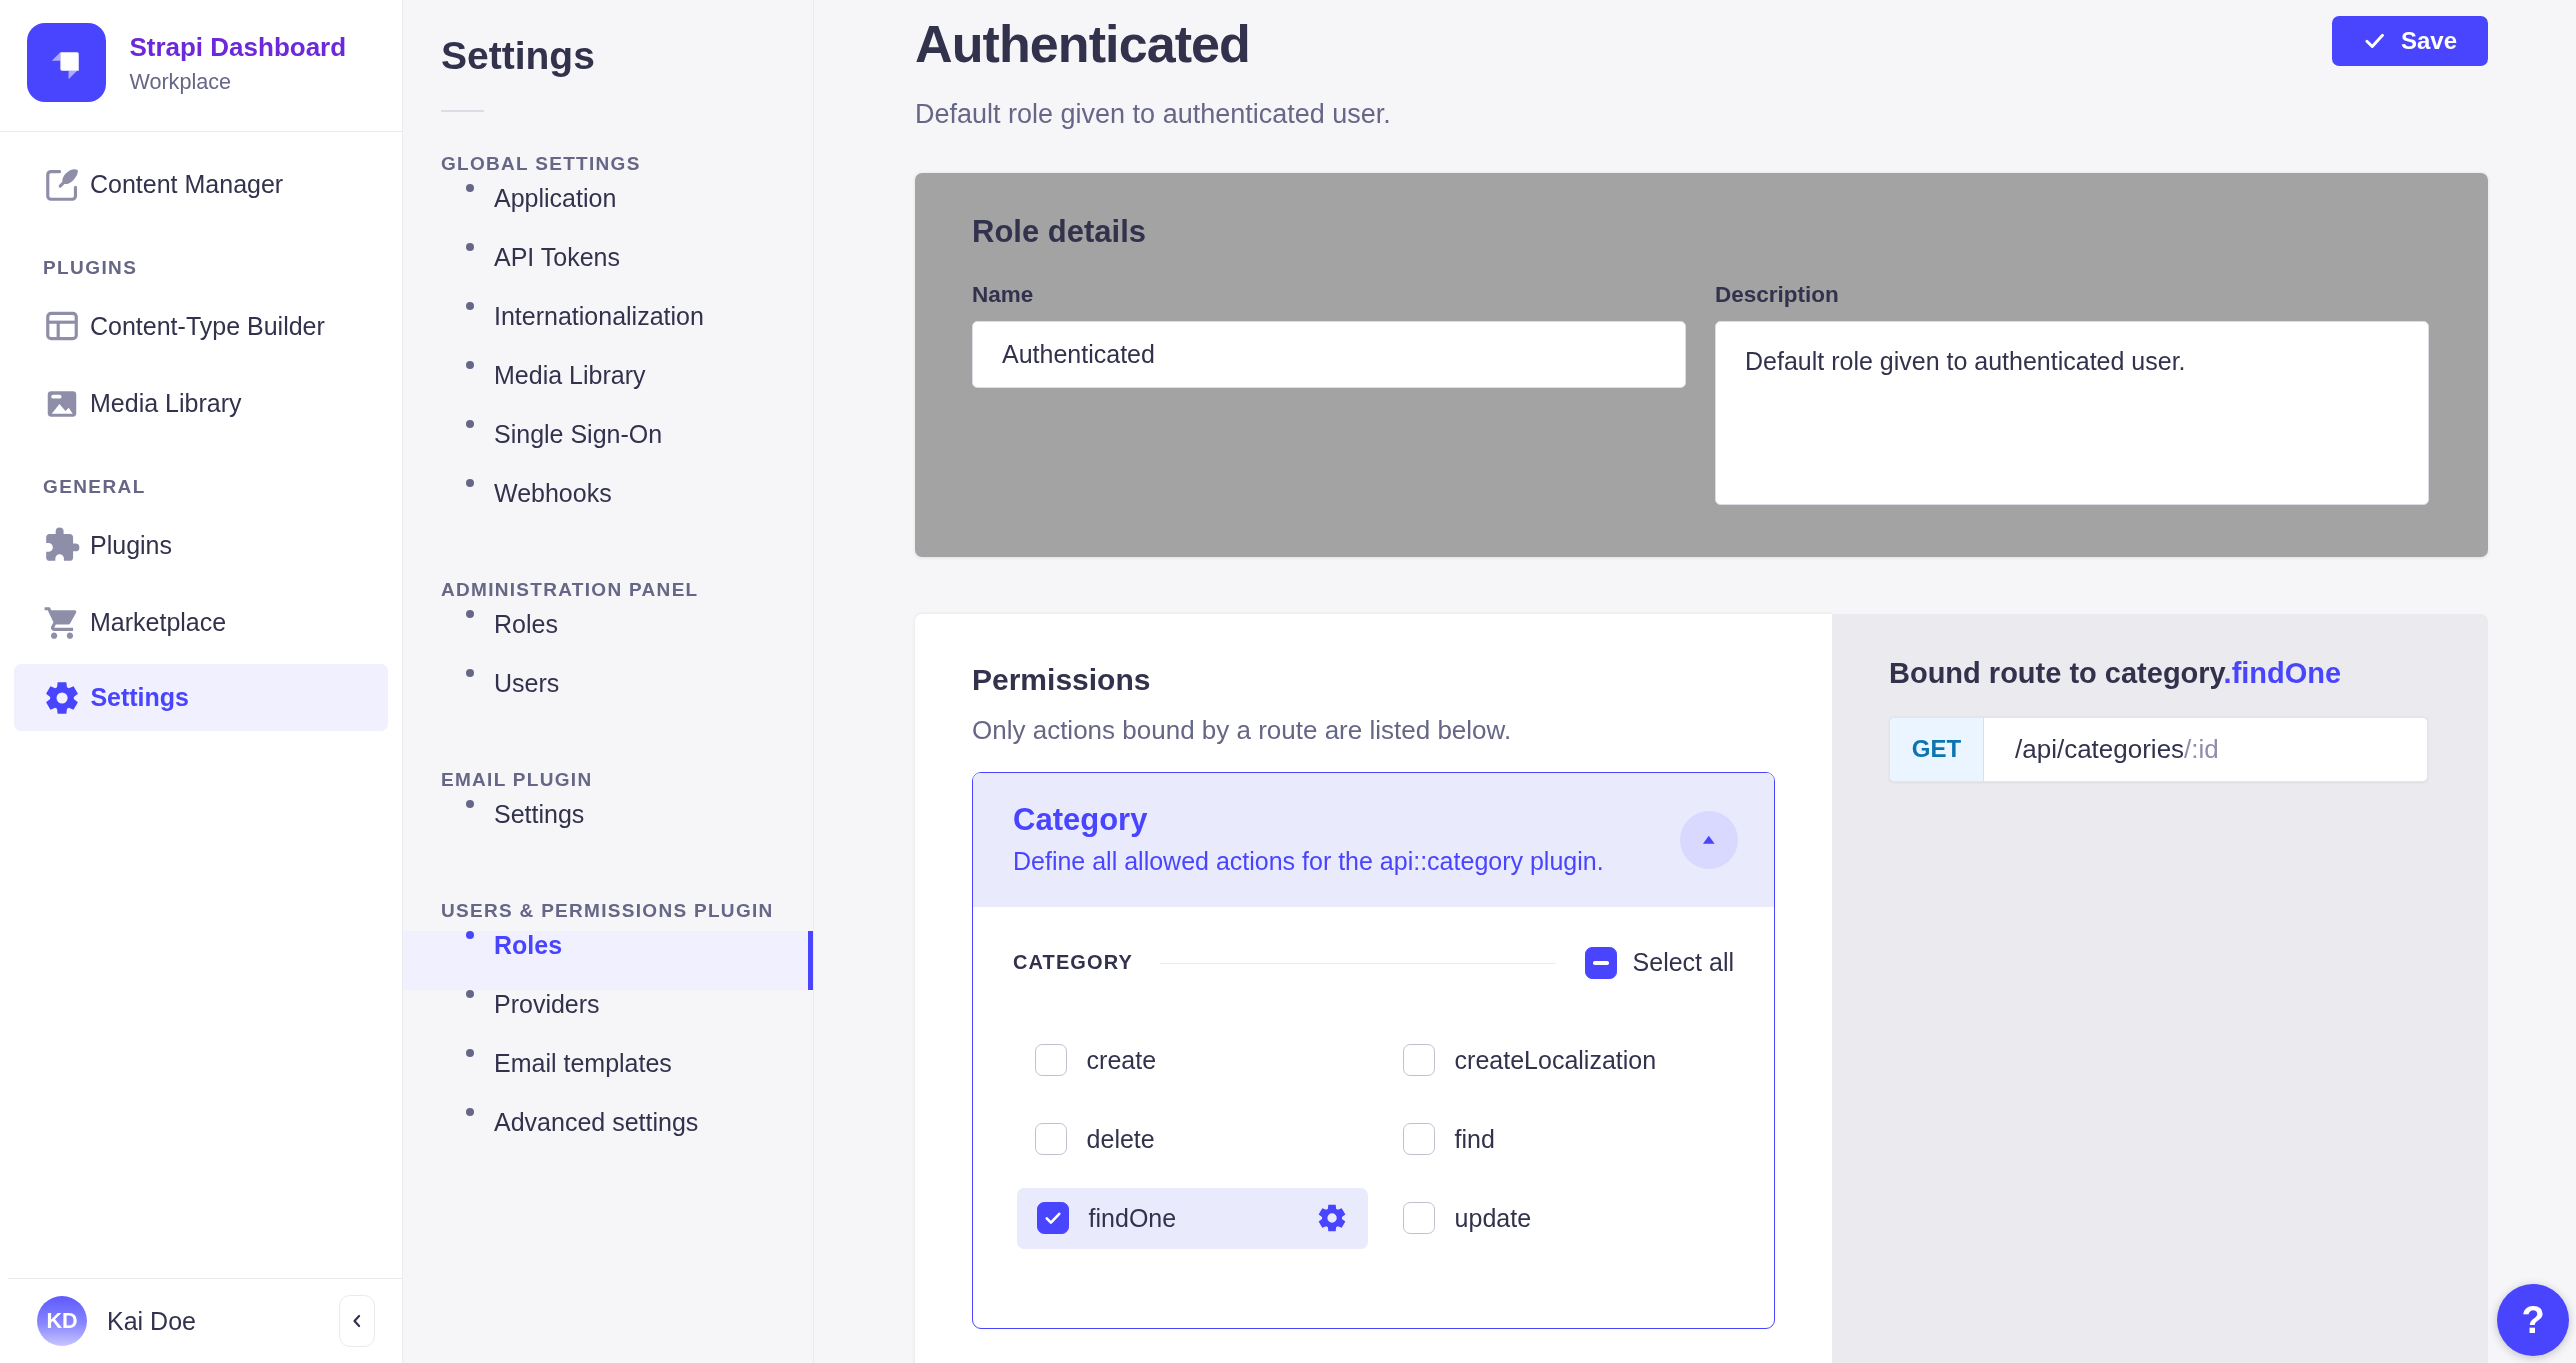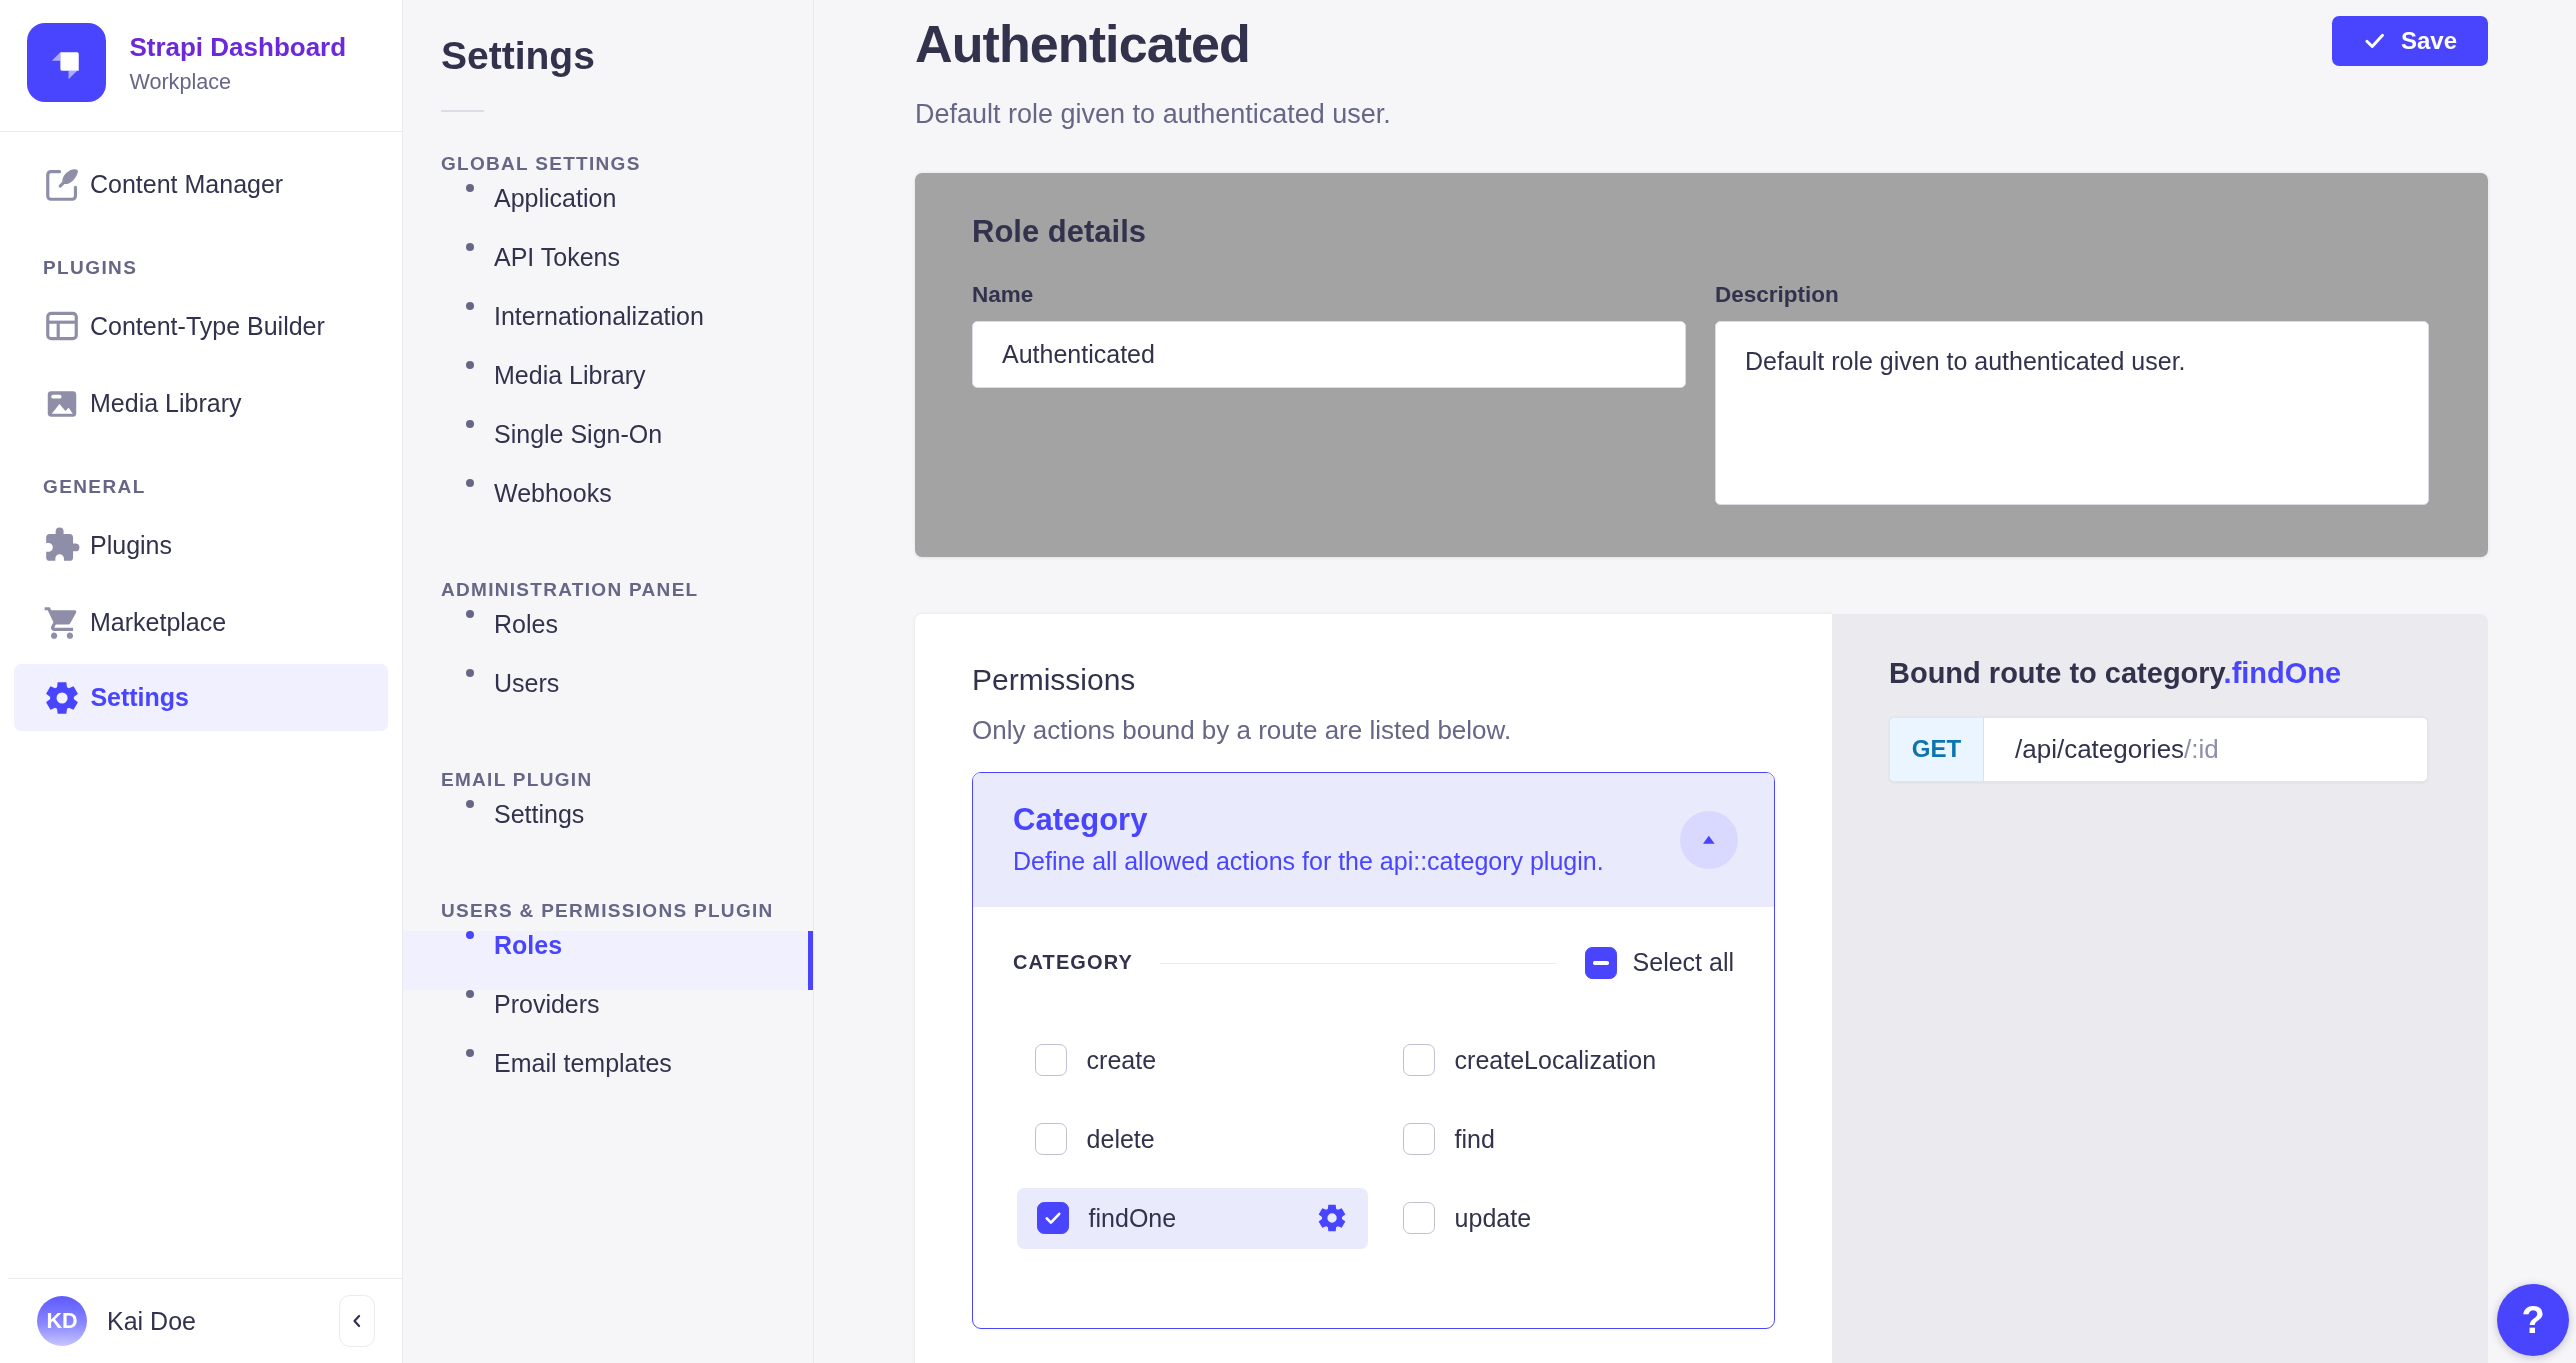--- a/index.html
+++ b/index.html
@@ -114,21 +114,21 @@
     padding:21.6px 29px; font-size:25px; color:#32324d; background:#fff; resize:none;
     font-family:"Liberation Sans", sans-serif; line-height:1.4;
   }
 
   
   .perm-wrap { margin-top:57px; display:flex; align-items:stretch; height:809px; }
   .perm-card {
     width:917px; flex:0 0 auto; background:#fff; border-radius:7.2px 0 0 0;
     box-shadow:0 0.9px 3.6px rgba(33,33,52,.1); padding:49px 58px 0 57px;
   }
-  .perm-heading { font-size:30px; font-weight:400; color:#32324d; }
+  .perm-heading { font-size:30px; font-weight:700; color:#32324d; }
   .perm-sub { font-size:26px; color:#666687; margin-top:18px; }
 
   .accordion {
     margin-top:26px; width:803px; border:1.8px solid #4945ff; border-radius:9px;
     min-height:557px; background:#fff;
   }
   .acc-header {
     background:#eaeafd; border-radius:7.2px 7.2px 0 0; padding:29px 117px 31px 40px;
     position:relative;
   }
@@ -336,20 +336,24 @@
           <span class="bullet"></span>
           <span>Roles</span>
         </div>
       <div class="sn-item">
           <span class="bullet"></span>
           <span>Providers</span>
         </div>
       <div class="sn-item">
           <span class="bullet"></span>
           <span>Email templates</span>
+        </div>
+      <div class="sn-item">
+          <span class="bullet"></span>
+          <span>Advanced settings</span>
         </div>
     </div>
   </div>
 </nav>
 
 <main class="main">
   <div class="page-header">
     <div>
       <h1 class="page-title">Authenticated</h1>
       <div class="page-subtitle">Default role given to authenticated user.</div>

